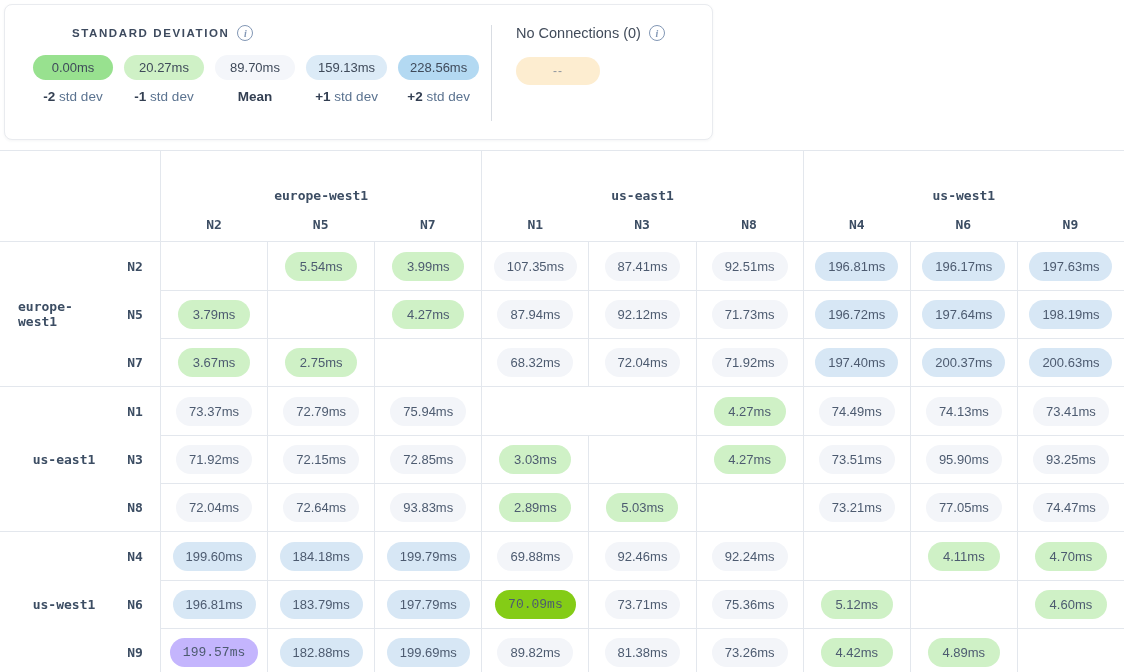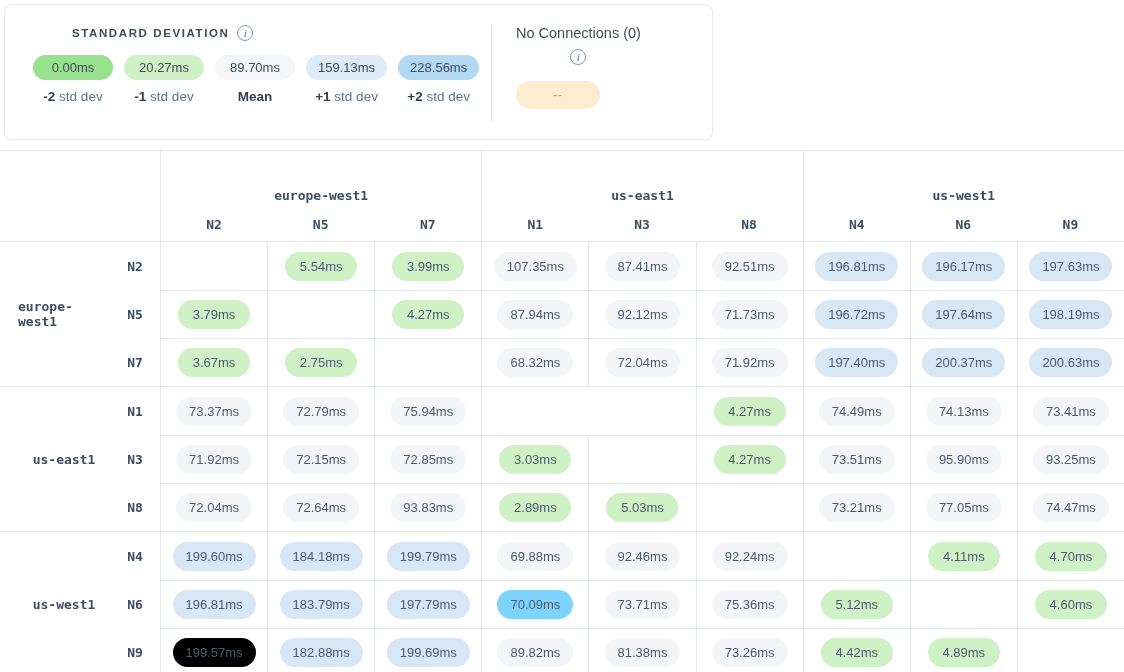--- a/index.html
+++ b/index.html
@@ -39,21 +39,21 @@
   .legend-items{display:flex;gap:11px;}
   .legend-item{display:flex;flex-direction:column;align-items:center;gap:9px;}
   .legend-pill{
     min-width:80px;padding:5px 12px;border-radius:999px;
     font-size:13px;color:#3f4a5a;text-align:center;
   }
   .legend-label{font-size:13.5px;color:var(--muted);white-space:nowrap;}
   .legend-label b{color:var(--dark);font-weight:700;}
   .legend-divider{width:1px;background:#d9dde3;margin:20px 0 18px 0;}
   .legend-right{padding:20px 0 0 24px;}
-  .nc-title-row{display:flex;align-items:center;gap:8px;margin-bottom:16px;flex-direction:column;}
+  .nc-title-row{display:flex;align-items:center;gap:8px;margin-bottom:16px;}
   .nc-title{font-size:14.5px;color:#414b5a;}
   .nc-pill{
     width:84px;padding:7px 0;border-radius:999px;text-align:center;
     font-size:12px;color:#8e959f;letter-spacing:1px;
   }
   
   .matrix{position:absolute;left:0;top:150px;width:1124px;}
   .grid-cols{
     display:grid;
     grid-template-columns:110px 50px repeat(9,1fr);
@@ -355,38 +355,38 @@
         <div class="cell bt" style="grid-area: 2 / 3;">
           <span class="cell-pill" style="background: rgb(215, 231, 245);">196.81ms</span>
         </div>
         <div class="cell bt" style="grid-area: 2 / 4; align-items: center;">
           <span class="cell-pill" style="background: rgb(215, 231, 245);">183.79ms</span>
         </div>
         <div class="cell bt" style="grid-area: 2 / 5;">
           <span class="cell-pill" style="background: rgb(215, 231, 245); text-align: center;">197.79ms</span>
         </div>
         <div class="cell bt" style="grid-area: 2 / 6;">
-          <span class="cell-pill" style="background: #7dd3fc;">70.09ms</span>
+          <span class="cell-pill" style="background: #84cc16; font-family: Liberation Mono, monospace;">70.09ms</span>
         </div>
         <div class="cell bt" style="grid-area: 2 / 7;">
           <span class="cell-pill" style="background: rgb(243, 245, 249);">73.71ms</span>
         </div>
         <div class="cell bt" style="grid-area: 2 / 8;">
           <span class="cell-pill" style="background: rgb(243, 245, 249);">75.36ms</span>
         </div>
         <div class="cell bt" style="grid-area: 2 / 9;">
           <span class="cell-pill" style="background: rgb(207, 241, 198);">5.12ms</span>
         </div>
         <div class="cell bt" style="grid-area: 2 / 10;"></div>
         <div class="cell bt" style="grid-area: 2 / 11;">
           <span class="cell-pill" style="background: rgb(207, 241, 198);">4.60ms</span>
         </div>
         <div class="lbl-node" style="grid-row: 3;">N9</div>
         <div class="cell bt" style="grid-area: 3 / 3;">
-          <span class="cell-pill" style="background: #000000;">199.57ms</span>
+          <span class="cell-pill" style="background: #c4b5fd; font-family: Liberation Mono, monospace;">199.57ms</span>
         </div>
         <div class="cell bt" style="grid-area: 3 / 4;">
           <span class="cell-pill" style="background: rgb(215, 231, 245);">182.88ms</span>
         </div>
         <div class="cell bt" style="grid-area: 3 / 5;">
           <span class="cell-pill" style="background: rgb(215, 231, 245);">199.69ms</span>
         </div>
         <div class="cell bt" style="grid-area: 3 / 6;">
           <span class="cell-pill" style="background: rgb(243, 245, 249);">89.82ms</span>
         </div>

